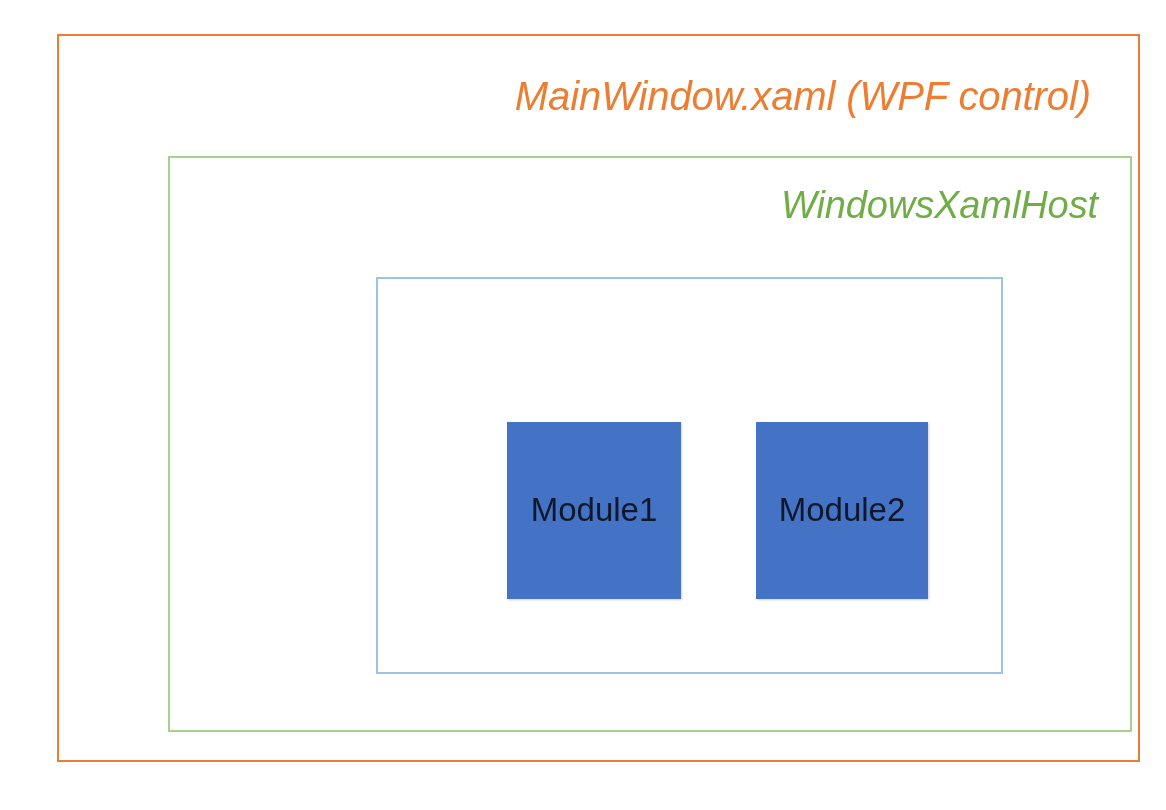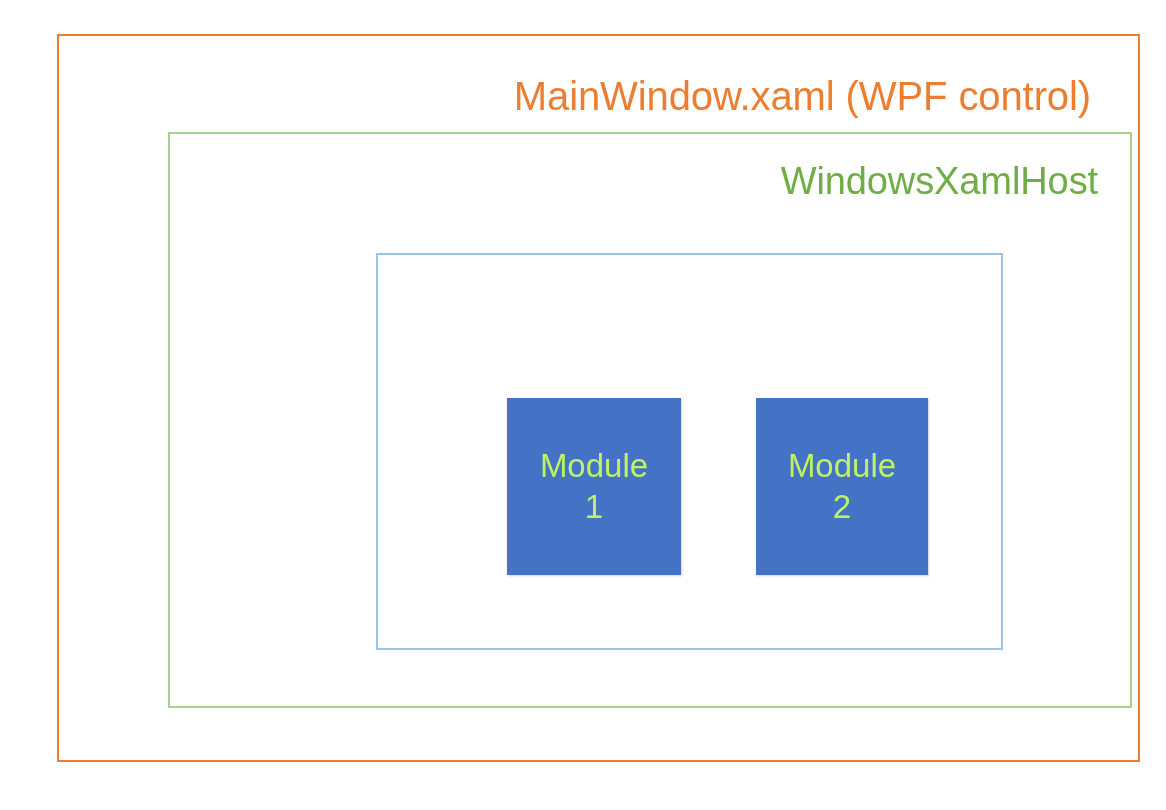--- a/index.html
+++ b/index.html
@@ -35,41 +35,42 @@
   .layer-outer {
     left: 57px;
     top: 34px;
     width: 1083px;
     height: 728px;
     border: 2px solid #ED7D31;
   }
 
   .layer-mid {
     left: 109px;   
-    top: 96px;    
+    top: 120px;    
     width: 964px;
     height: 576px;
     border: 2px solid #A9D18E;
   }
 
   .layer-inner {
     left: 206px;   
     top: 119px;    
     width: 627px;
     height: 397px;
     border: 2px solid #9DC3E6;
   }
 
   
   .layer-label {
     position: absolute;
     white-space: nowrap;
     line-height: 1.0;
     letter-spacing: -0.1px;
     font-weight: 400;
+    font-style: italic;
   }
 
   .label-outer {
     right: 47px;
     top: 40px;
     font-size: 40px;
     color: #ED7D31;
   }
 
   .label-mid {
@@ -93,26 +94,25 @@
     top: 0;
     width: 627px;
     height: 397px;
     pointer-events: none;
   }
 
   .module-box {
     position: absolute;
     box-sizing: border-box;
     background: #4472C4;
-    color: #bef264;
+    color: #0f172a;
     font-size: 33px;
     line-height: 1.22;
     text-align: center;
     display: flex;
-    flex-direction: column;
     align-items: center;
     justify-content: center;
     pointer-events: auto;
     box-shadow: 1px 1px 2px rgba(0,0,0,0.18);
   }
 
   .module-1 {
     left: 129px;  
     top: 143px;   
     width: 174px;

